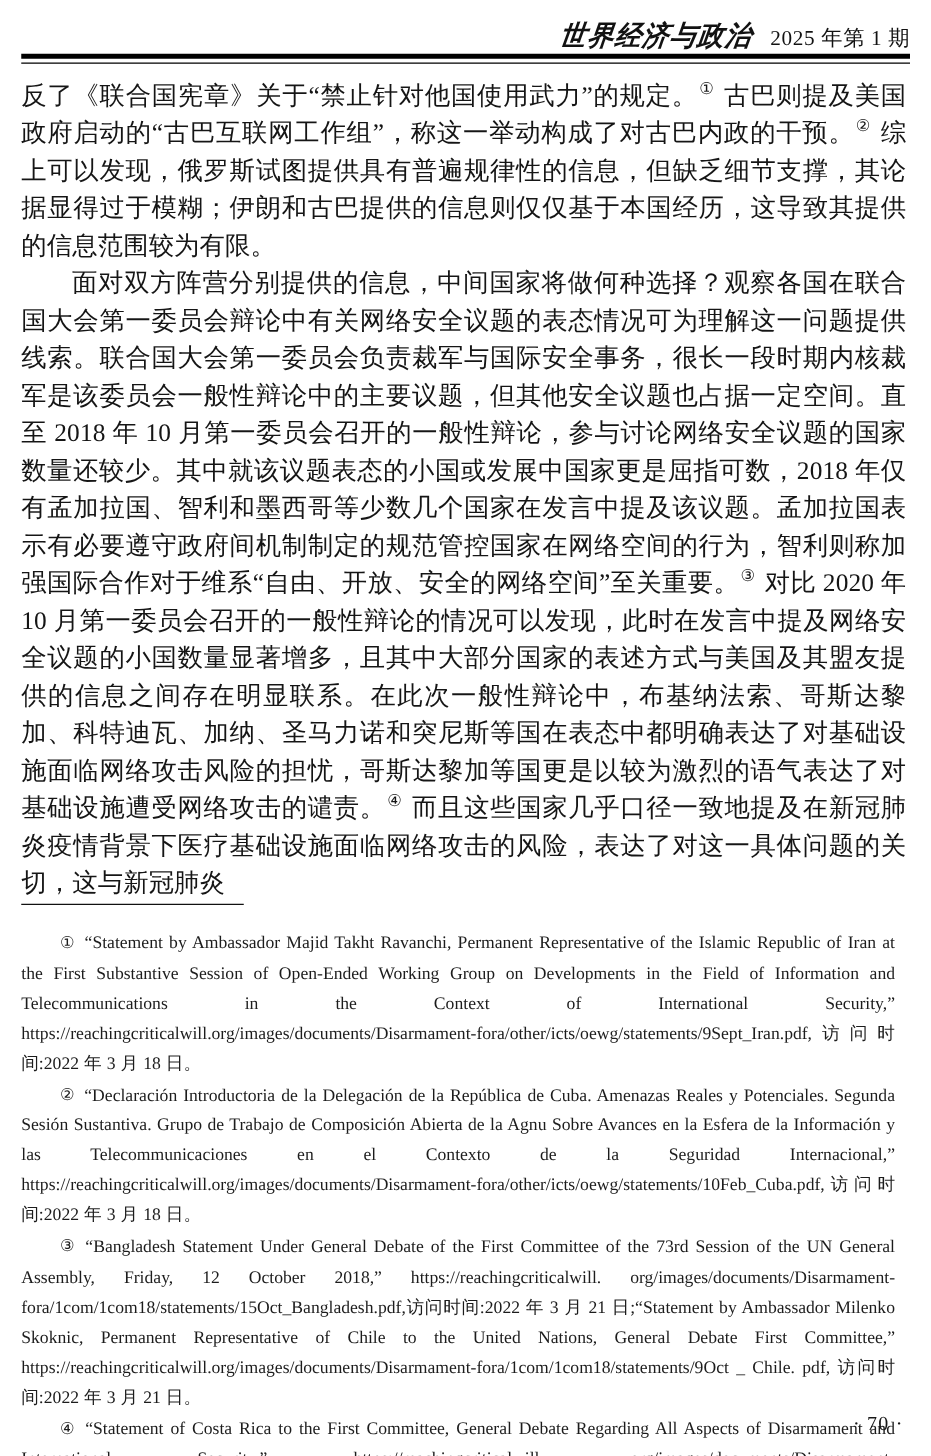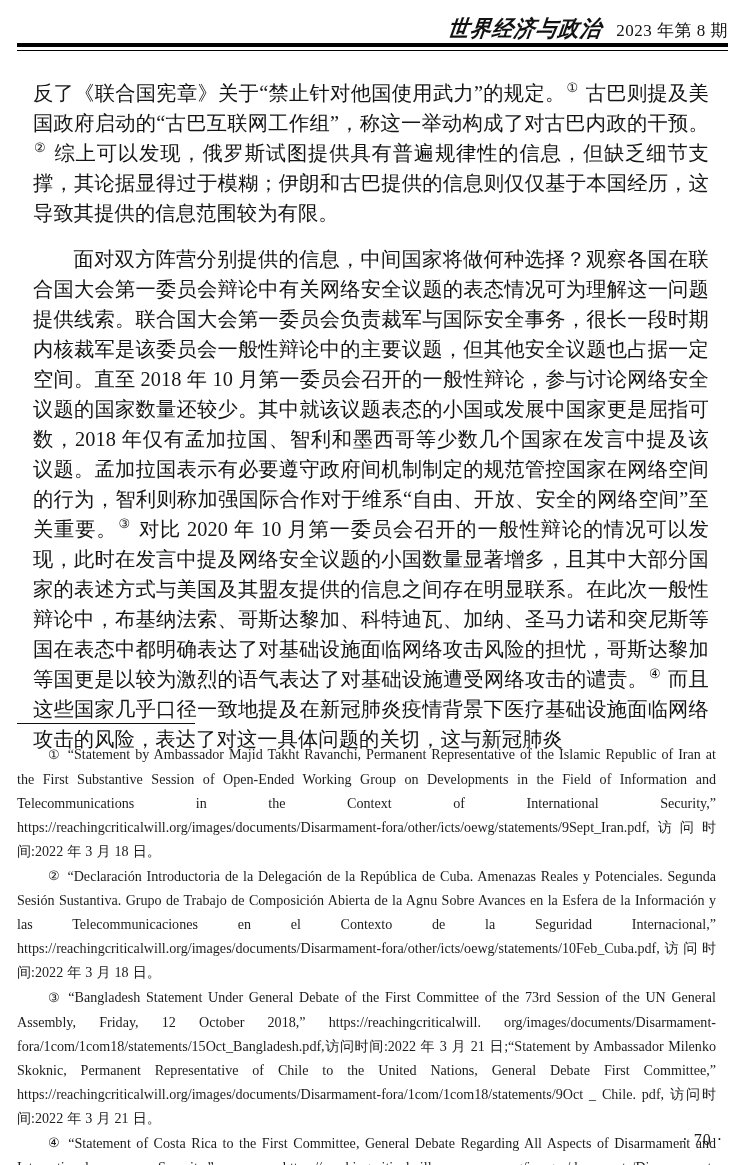--- a/index.html
+++ b/index.html
@@ -68,21 +68,21 @@
   }
 
   
   .body-col {
     position: absolute;
     left: 17px;
     top: 62px;
     width: 708px;
   }
   p.body {
-    margin: 16px;
+    margin: 0;
     font-size: 20.3px;
     line-height: 30px;
     text-align: justify;
     text-align-last: left;
     text-justify: inter-ideograph;
     letter-spacing: 0.1px;
     color: #151515;
   }
   p.body.indent { text-indent: 2em; }
   sup.fn {
@@ -134,21 +134,21 @@
     color: #171717;
   }
 </style>
 </head>
 <body>
 
 <div class="page">
 
   <div class="header">
     <span class="journal-title">世界经济与政治</span>
-    <span class="issue-line">2023 年第 8 期</span>
+    <span class="issue-line">2025 年第 1 期</span>
   </div>
   <div class="rule-thick"></div>
   <div class="rule-thin"></div>
 
   <div class="body-col">
     <p class="body">反了《联合国宪章》关于“禁止针对他国使用武力”的规定。<sup class="fn">①</sup> 古巴则提及美国政府启动的“古巴互联网工作组”，称这一举动构成了对古巴内政的干预。<sup class="fn">②</sup> 综上可以发现，俄罗斯试图提供具有普遍规律性的信息，但缺乏细节支撑，其论据显得过于模糊；伊朗和古巴提供的信息则仅仅基于本国经历，这导致其提供的信息范围较为有限。</p>
     <p class="body indent">面对双方阵营分别提供的信息，中间国家将做何种选择？观察各国在联合国大会第一委员会辩论中有关网络安全议题的表态情况可为理解这一问题提供线索。联合国大会第一委员会负责裁军与国际安全事务，很长一段时期内核裁军是该委员会一般性辩论中的主要议题，但其他安全议题也占据一定空间。直至 2018 年 10 月第一委员会召开的一般性辩论，参与讨论网络安全议题的国家数量还较少。其中就该议题表态的小国或发展中国家更是屈指可数，2018 年仅有孟加拉国、智利和墨西哥等少数几个国家在发言中提及该议题。孟加拉国表示有必要遵守政府间机制制定的规范管控国家在网络空间的行为，智利则称加强国际合作对于维系“自由、开放、安全的网络空间”至关重要。<sup class="fn">③</sup> 对比 2020 年 10 月第一委员会召开的一般性辩论的情况可以发现，此时在发言中提及网络安全议题的小国数量显著增多，且其中大部分国家的表述方式与美国及其盟友提供的信息之间存在明显联系。在此次一般性辩论中，布基纳法索、哥斯达黎加、科特迪瓦、加纳、圣马力诺和突尼斯等国在表态中都明确表达了对基础设施面临网络攻击风险的担忧，哥斯达黎加等国更是以较为激烈的语气表达了对基础设施遭受网络攻击的谴责。<sup class="fn">④</sup> 而且这些国家几乎口径一致地提及在新冠肺炎疫情背景下医疗基础设施面临网络攻击的风险，表达了对这一具体问题的关切，这与新冠肺炎</p>
   </div>
 
   <div class="fn-rule"></div>

